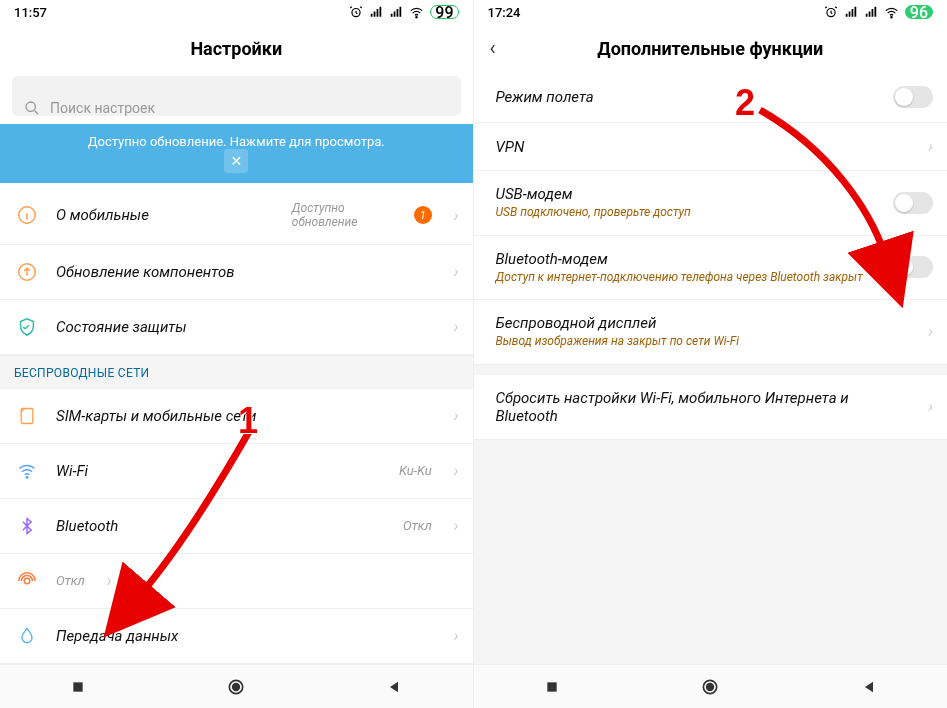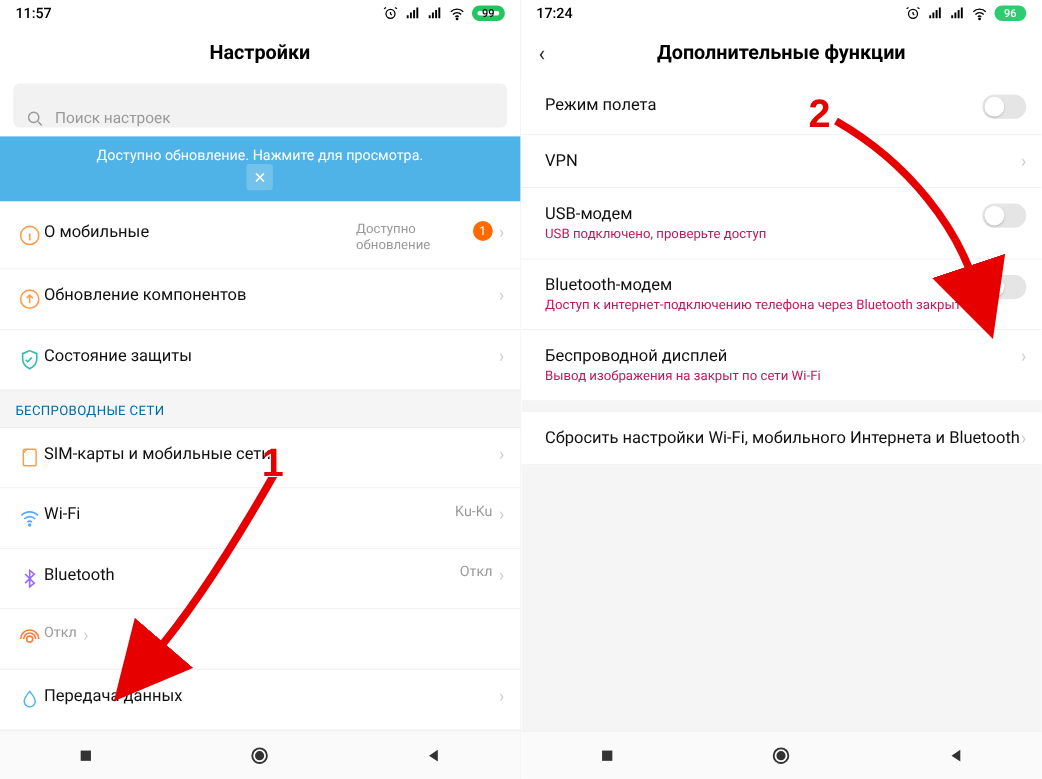--- a/index.html
+++ b/index.html
@@ -13,21 +13,21 @@
     position: relative;
   }
   .phone { width: 50%; height: 100%; display: flex; flex-direction: column; position: relative; background: #fff; }
   .phone-left { border-right: 1px solid #eee; }
 
   
   .status-bar { height: 24px; display: flex; align-items: center; justify-content: space-between; padding: 0 14px; font-size: 13px; font-weight: 500; color: #000; }
   .status-left { display: flex; align-items: center; gap: 4px; }
   .status-right { display: flex; align-items: center; gap: 6px; }
   .status-icon { display:inline-flex; align-items:center; justify-content:center; }
-  .battery-pill { border: 5px solid #22c55e; border-radius: 8px; padding: 0 4px; font-size: 10px; height: 14px; display: flex; align-items: center; }
+  .battery-pill { border: 1px solid #22c55e; border-radius: 8px; padding: 0 4px; font-size: 16px; height: 14px; display: flex; align-items: center; }
   .battery-pill.green { background: #2ecc71; border-color: #2ecc71; color: #fff; border-radius: 7px; }
 
   
   .title-bar { height: 48px; display: flex; align-items: center; justify-content: center; position: relative; }
   .title-bar h1 { font-size: 18px; font-weight: 700; }
   .back-btn { position: absolute; left: 16px; font-size: 20px; color: #333; cursor: pointer; }
 
   
   .search-bar {
     margin: 4px 12px 8px 12px;
@@ -62,31 +62,33 @@
     background: #f5f5f5;
     color: #0369a1;
     font-size: 12px;
     padding: 10px 14px 8px;
     border-top: 1px solid #eee;
     border-bottom: 1px solid #eee;
     letter-spacing: 0.3px;
   }
   .row {
     display: flex;
-    align-items: flex-start;
+    align-items: center;
     padding: 14px 14px;
     border-bottom: 1px solid #f0f0f0;
     background: #fff;
     cursor: pointer;
+    gap: 16px;
+    font-style: italic;
   }
   .row.noicon { padding-left: 22px; }
   .row-icon { width: 26px; height: 26px; display:flex; align-items:center; justify-content:center; }
   .row-body { flex: 1; display: flex; flex-direction: column; }
   .row-title { font-size: 15px; color: #111; }
-  .row-sub { font-size: 12px; color: #be185d; margin-top: 2px; line-height: 1.3; }
+  .row-sub { font-size: 12px; color: #a16207; margin-top: 2px; line-height: 1.3; }
   .row-value { font-size: 13px; color: #999; margin-right: 6px; }
   .row-value.small { font-size: 12px; max-width: 100px; line-height: 1.2; }
   .chev { color: #ccc; font-size: 16px; }
   .badge {
     background: #ff6a00;
     color: #fff;
     width: 18px; height: 18px;
     border-radius: 50%;
     font-size: 11px;
     display: flex; align-items: center; justify-content: center;

